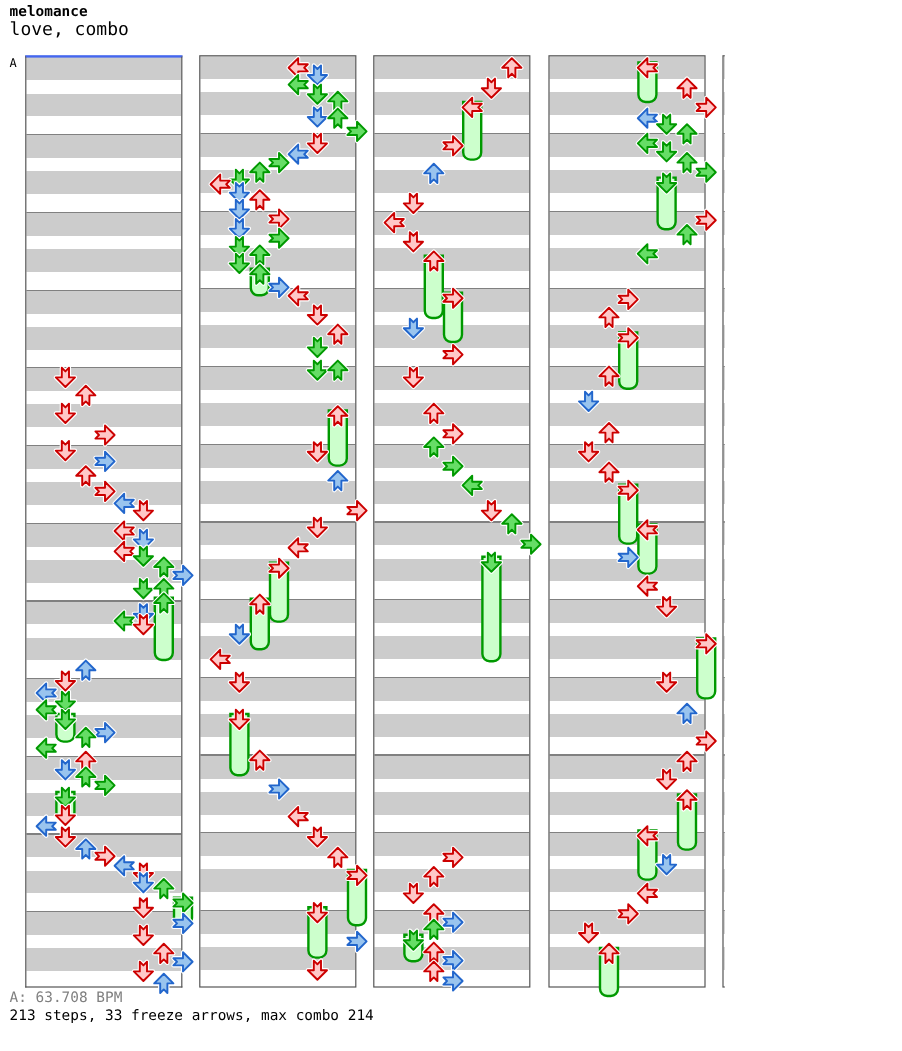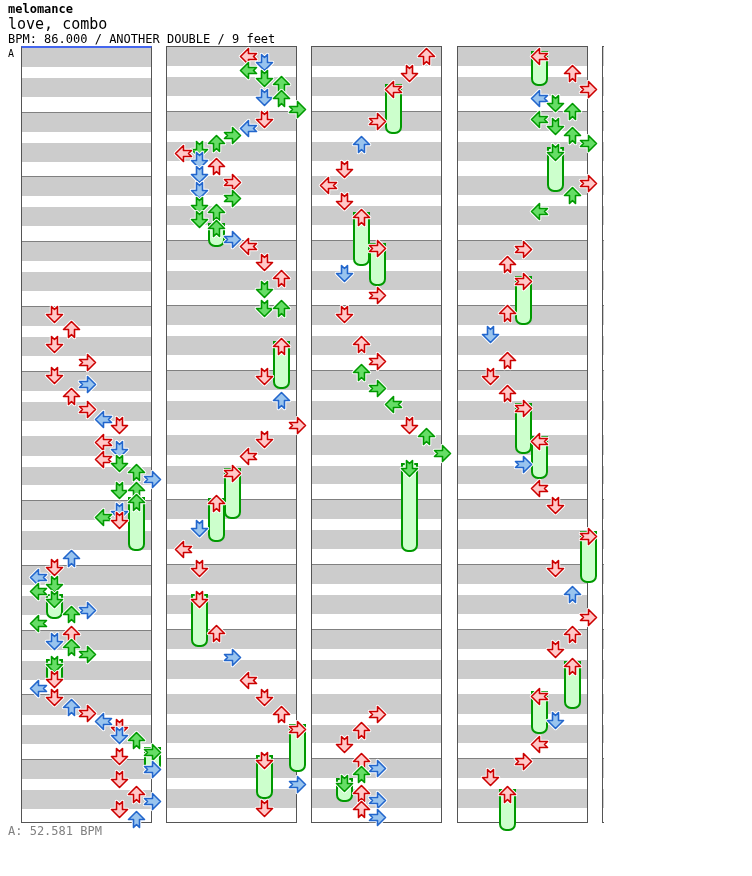--- a/index.html
+++ b/index.html
@@ -25,21 +25,20 @@
   .freeze-body.tail-only{border-top:none;}
   .ftr-bpm{position:absolute;left:8px;top:824px;font-size:12px;color:#808080;white-space:pre;}
   .ftr-stats{position:absolute;left:8px;top:839px;font-size:12px;color:#000;white-space:pre;}
 </style>
 </head>
 <body>
 
 <div id="stage">
   <div class="hdr-artist">melomance</div>
   <div class="hdr-title">love, combo</div>
-  <div class="hdr-meta">BPM: 86.000 / ANOTHER DOUBLE / 9 feet</div>
   <div class="section-label">A</div>
 
   <div class="panel first" id="panel-0" style="left:21px">
       <div class="note" style="left: 24.475px; top: 257.5px; transform: rotate(180deg);">
         <svg viewBox="0 0 17 17">
           <polygon points="8.5,0.5 16.5,8.5 11.5,8.5 11.5,16.5 8.5,13.5 5.5,16.5 5.5,8.5 0.5,8.5" fill="none" stroke="#ffffff" stroke-width="3.5" stroke-linejoin="round"></polygon>
           <polygon points="8.5,0.5 16.5,8.5 11.5,8.5 11.5,16.5 8.5,13.5 5.5,16.5 5.5,8.5 0.5,8.5" fill="#ffc8c8" stroke="#cc0000" stroke-width="1.6" stroke-linejoin="round"></polygon>
         </svg>
       </div>
       <div class="note" style="left: 40.725px; top: 272.5px; transform: rotate(0deg);">
@@ -1343,14 +1342,15 @@
       </div>
       <div class="freeze-body" style="left: 56.975px; top: 608px; height: 84px;"></div>
       <div class="note" style="left: 56.975px; top: 604.5px; transform: rotate(90deg);">
         <svg viewBox="0 0 17 17">
           <polygon points="8.5,0.5 16.5,8.5 11.5,8.5 11.5,16.5 8.5,13.5 5.5,16.5 5.5,8.5 0.5,8.5" fill="none" stroke="#ffffff" stroke-width="3.5" stroke-linejoin="round"></polygon>
           <polygon points="8.5,0.5 16.5,8.5 11.5,8.5 11.5,16.5 8.5,13.5 5.5,16.5 5.5,8.5 0.5,8.5" fill="#66dd66" stroke="#009900" stroke-width="1.6" stroke-linejoin="round"></polygon>
         </svg>
       </div>
     </div>
 
-  <div class="ftr-bpm">A: 52.581 BPM</div>
+  <div class="ftr-bpm">A: 63.708 BPM</div>
+  <div class="ftr-stats">213 steps, 33 freeze arrows, max combo 214</div>
 </div>
 
 </body></html>

